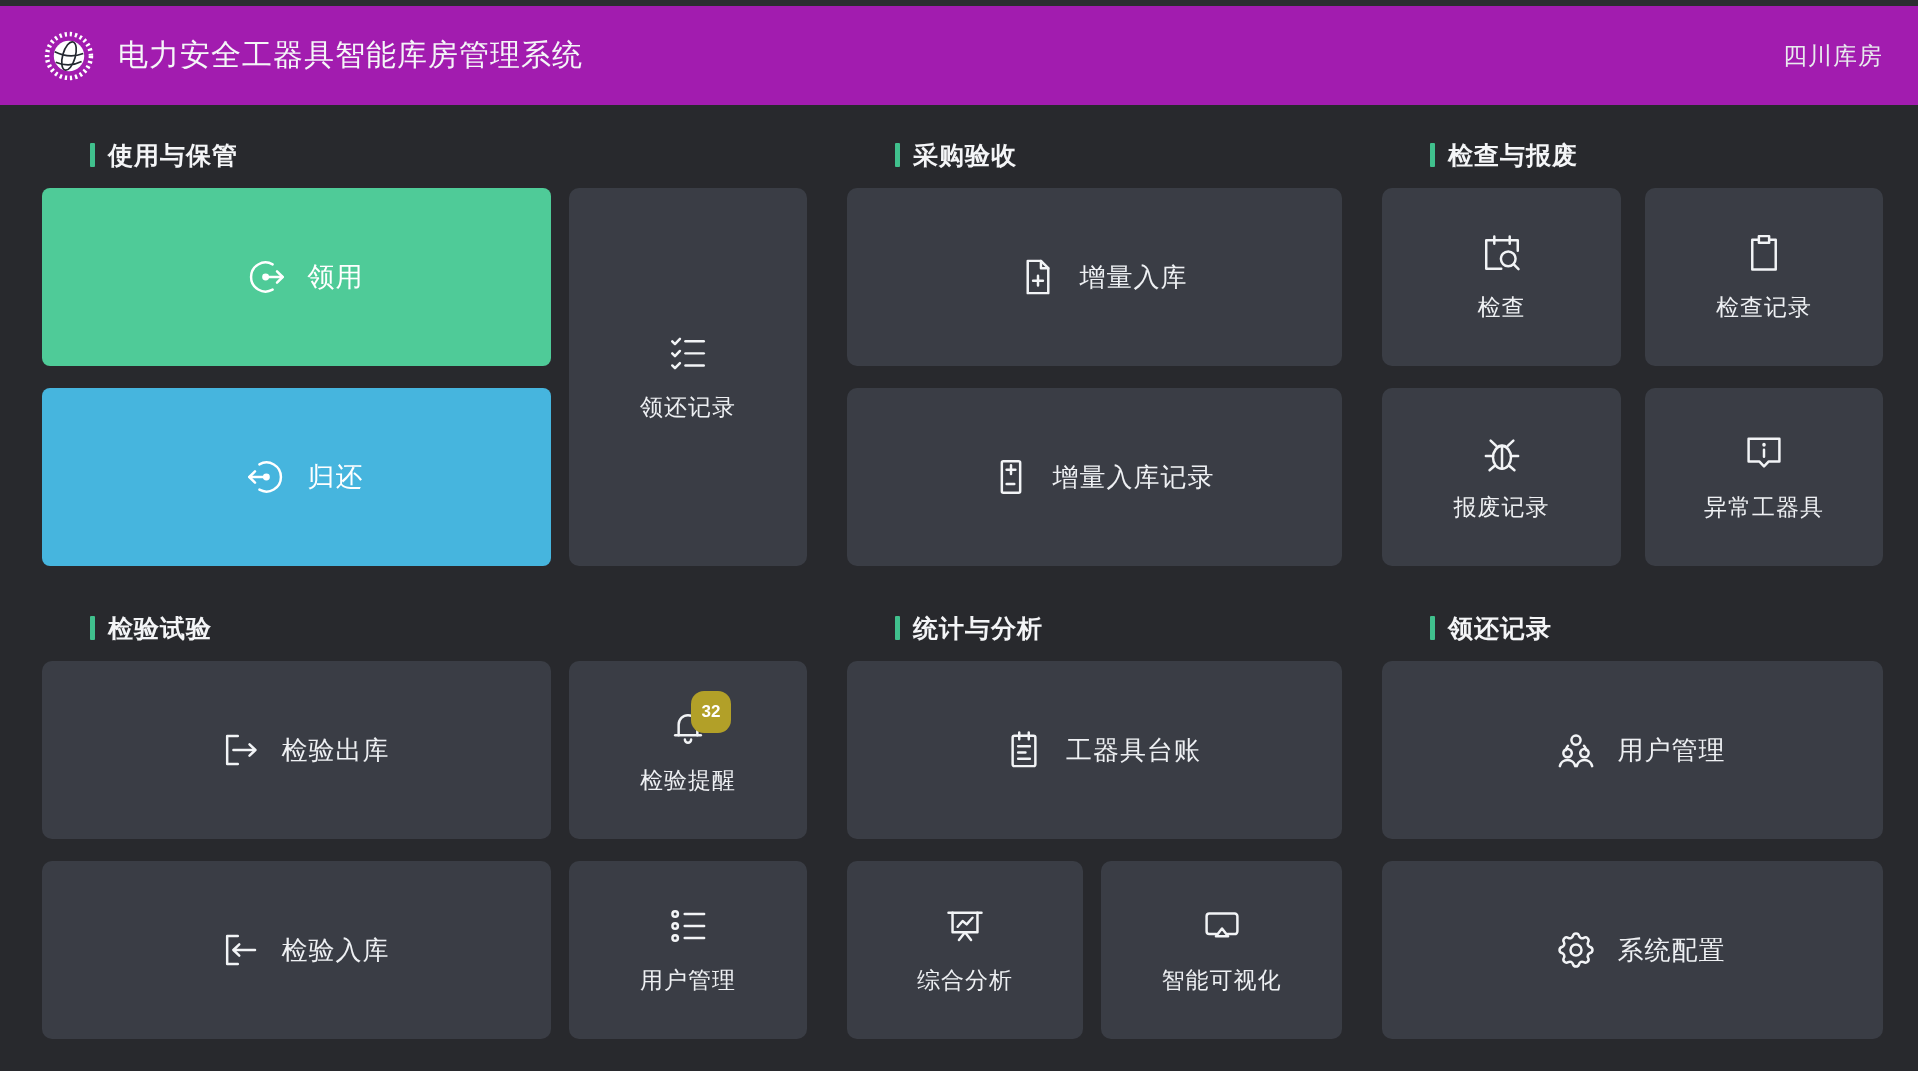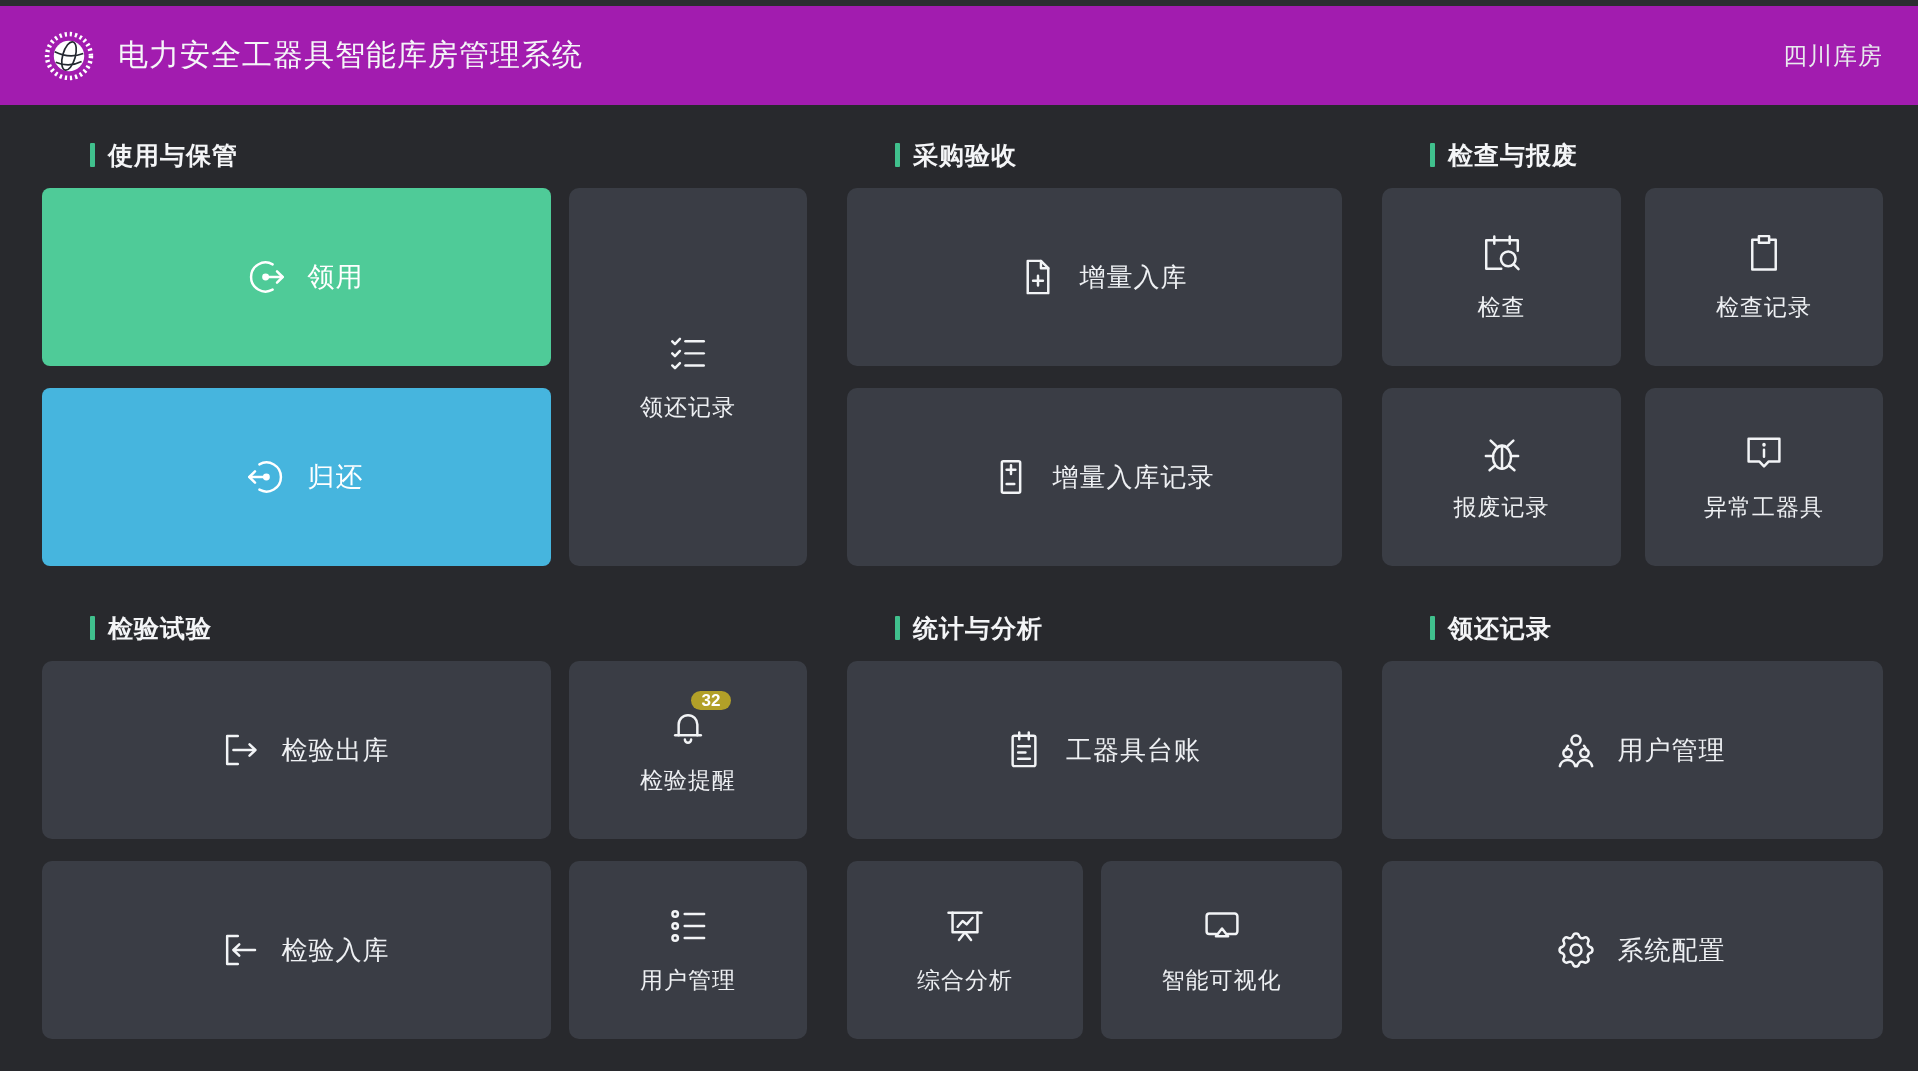--- a/index.html
+++ b/index.html
@@ -50,21 +50,21 @@
   .area-r2c1{grid-area:2/1/3/2;}
   .area-col2-span{grid-area:1/2/3/3;}
   .area-r1c2{grid-area:1/2/2/3;}
   .area-r2c2{grid-area:2/2/3/3;}
   .grid-two-rows{display:grid;grid-template-columns:1fr;grid-template-rows:178px 178px;row-gap:22px;}
   .grid-inspection{display:grid;grid-template-columns:239px 238px;grid-template-rows:178px 178px;gap:22px 24px;}
   .grid-stats{display:grid;grid-template-rows:178px 178px;row-gap:22px;}
   .stats-row2{display:grid;grid-template-columns:236px 241px;column-gap:18px;}
   
   .badge{
-    position:absolute;top:-13px;left:25px;min-width:22px;height:19px;
+    position:absolute;top:-13px;left:25px;min-width:22px;height:42px;
     background:#b2a028;color:#fff;font-size:17px;font-weight:600;
     border-radius:13px;display:flex;align-items:center;justify-content:center;
     padding:0 9px;letter-spacing:0;
   }
 </style>
 </head>
 <body>
 
 <div class="header">
   <span class="logo">

